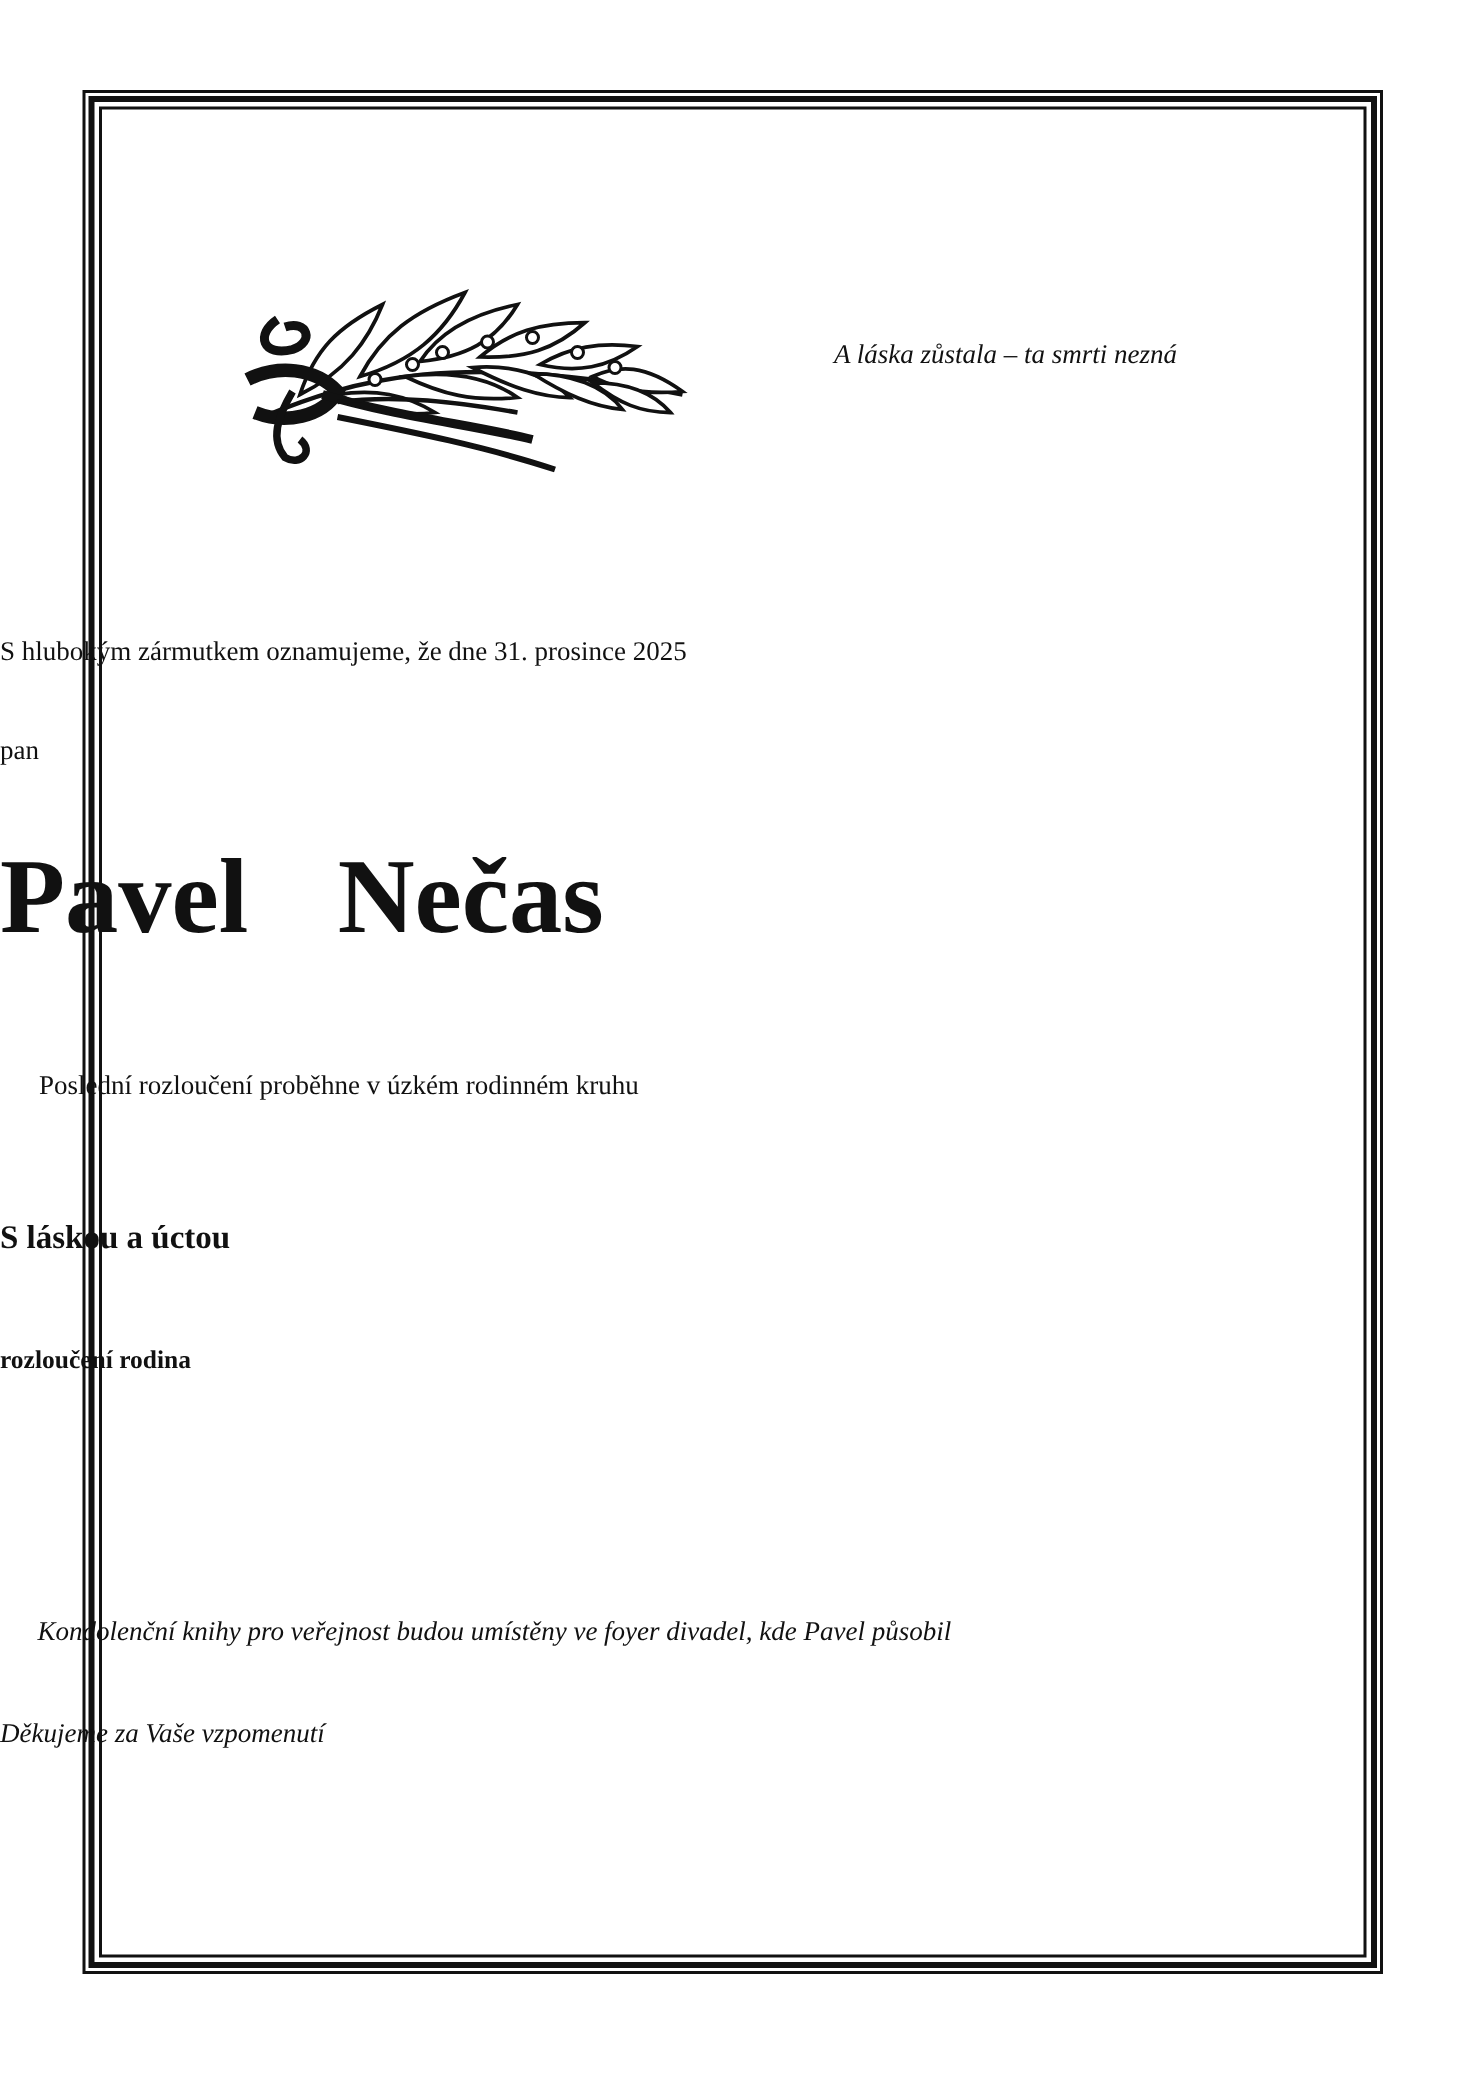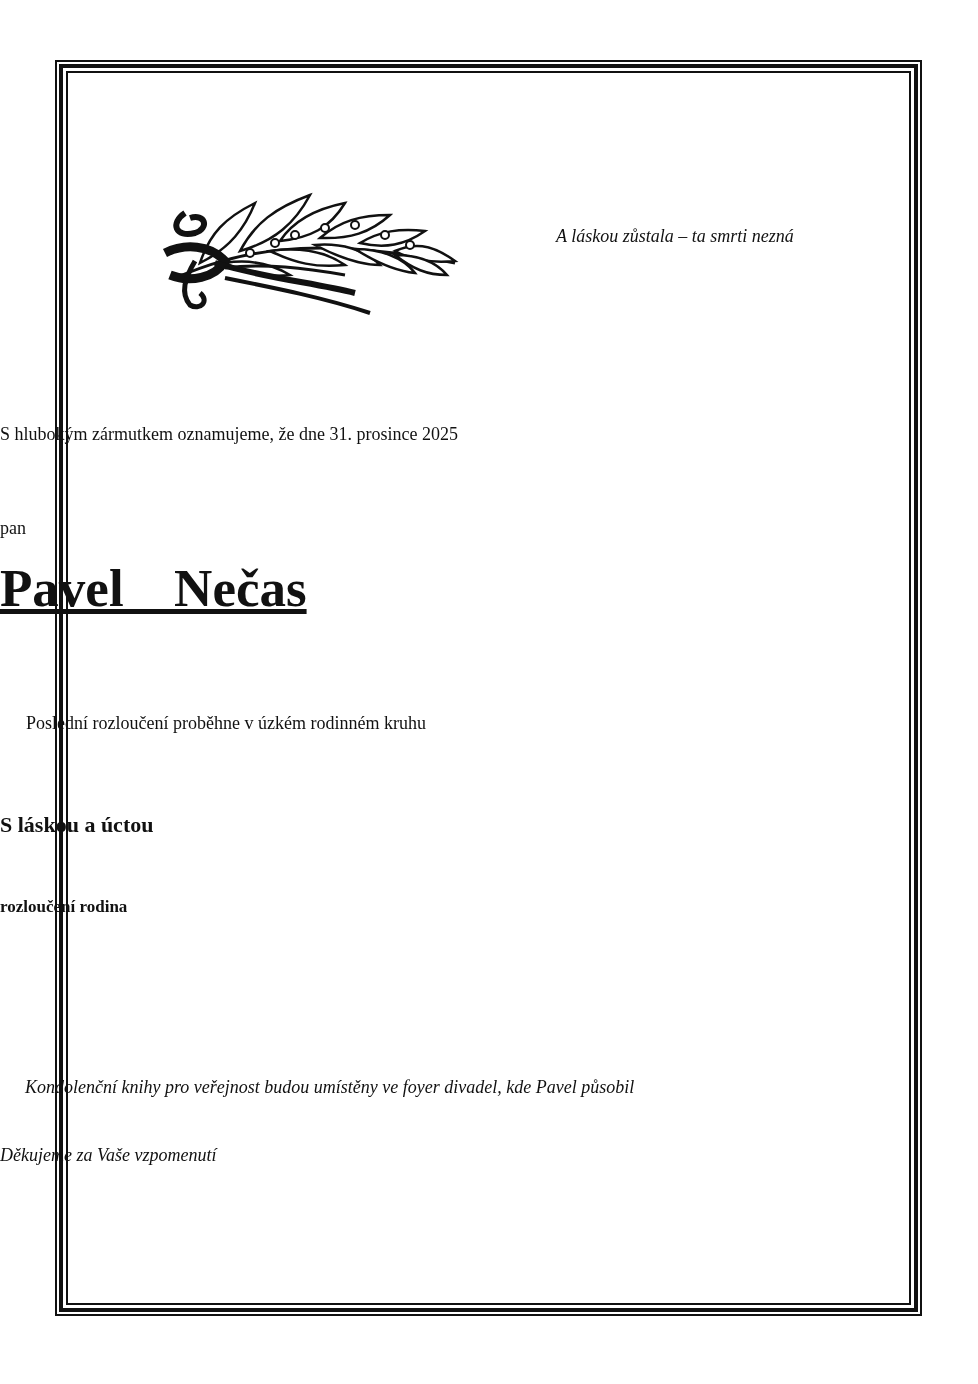--- a/index.html
+++ b/index.html
@@ -63,29 +63,28 @@
       width: 978px;
       text-align: left;
       white-space: nowrap;
     }
     .announce {
       top: 423px;
       font-size: 18px;
       line-height: 23px;
     }
     .pan {
-      top: 518px;
+      top: 490px;
       font-size: 18px;
     }
     .name {
       top: 558px;
-      font-size: 53px;
+      font-size: 71px;
       font-weight: bold;
       word-spacing: 12px;
-      text-decoration: underline;
     }
     .farewell {
       top: 713px;
       font-size: 18px;
       padding-left: 26px;
     }
     .regards {
       top: 812px;
       font-size: 22px;
       font-weight: bold;
@@ -145,21 +144,21 @@
   </g>
 
   <path d="M30 30 C15 40 20 55 40 50 C55 45 50 30 35 35" stroke="#111" stroke-width="6" fill="none"></path>
   <path d="M10 70 C30 60 55 62 70 78 C60 95 35 100 15 92" stroke="#111" stroke-width="9" fill="none"></path>
   <path d="M40 78 C30 95 25 110 35 122 C45 128 55 118 45 110" stroke="#111" stroke-width="5" fill="none"></path>
   <path d="M60 80 C110 95 160 100 200 110" stroke="#111" stroke-width="6" fill="none"></path>
   <path d="M70 95 C120 105 170 115 215 130" stroke="#111" stroke-width="4" fill="none"></path>
   <path d="M70 85 C110 80 150 85 190 92" stroke="#111" stroke-width="3" fill="none"></path>
 </svg>
 
-<div class="motto">A láskou zůstala – ta smrti nezná</div>
+<div class="motto">A láska zůstala – ta smrti nezná</div>
 
 <div class="centered announce">
   <span class="line">S hlubokým zármutkem oznamujeme, že dne 31. prosince 2025</span>
 </div>
 
 <div class="centered pan">pan</div>
 
 <div class="centered name" style="white-space: pre;">Pavel  Nečas</div>
 
 <div class="centered farewell">Poslední rozloučení proběhne v úzkém rodinném kruhu</div>

